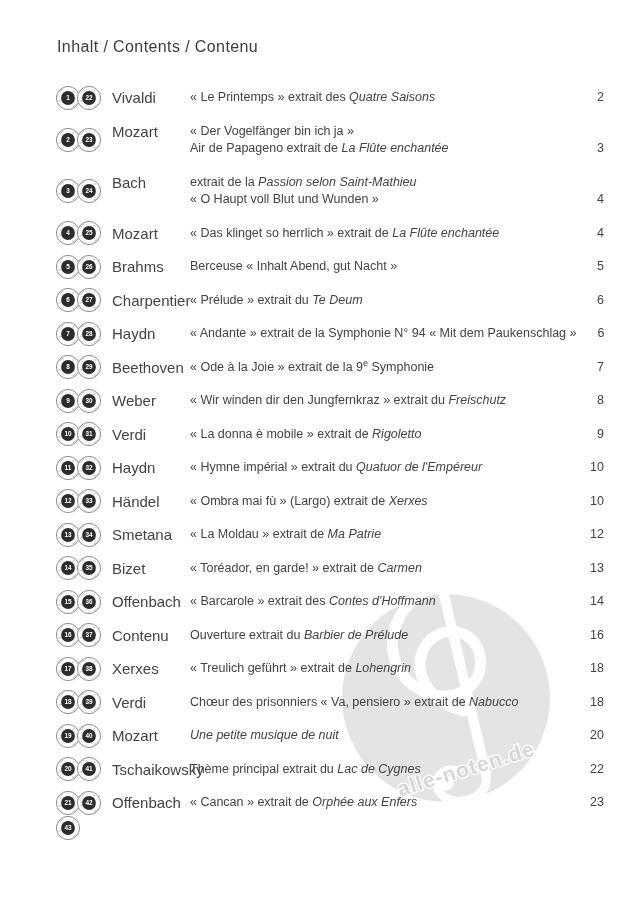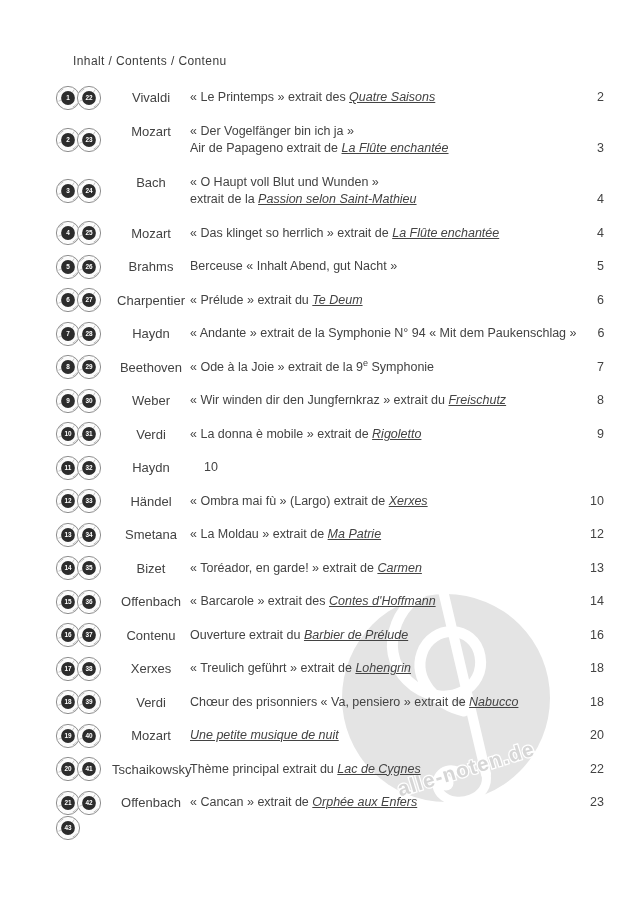--- a/index.html
+++ b/index.html
@@ -3,35 +3,35 @@
 <meta charset="utf-8">
 <style>
   html, body { margin: 0; padding: 0; background: #ffffff; }
   body {
     width: 640px; height: 924px; position: relative; overflow: hidden;
     font-family: "Liberation Sans", sans-serif;
     color: #434343;
     -webkit-font-smoothing: antialiased;
   }
   .page-title {
-    position: absolute; top: 38px; left: 57px; margin: 16px;
-    font-size: 12px; font-weight: 400; letter-spacing: 0.4px; color: #3c3c3c;
+    position: absolute; top: 38px; left: 57px; margin: 0;
+    font-size: 16px; font-weight: 400; letter-spacing: 0.4px; color: #3c3c3c;
   }
   .toc {
     position: absolute; top: 89px; left: 55px; width: 549px; z-index: 1;
   }
   .row { display: flex; align-items: flex-start; margin-bottom: 16px; }
   .cell-icons { width: 57px; flex: none; position: relative; align-self: stretch; }
   .disc-pair { position: absolute; top: 50%; margin-top: -13px; left: 0; display: flex; }
   .disc + .disc { margin-left: -5px; }
-  .cell-composer { width: 78px; flex: none; font-size: 13px; line-height: 17.5px; white-space: nowrap; text-align: center; }
+  .cell-composer { width: 78px; flex: none; font-size: 15px; line-height: 17.5px; white-space: nowrap; }
   .cell-title { flex: 1; font-size: 12.5px; line-height: 17.5px; }
   .cell-title .line { white-space: nowrap; }
   .cell-page { width: 28px; flex: none; text-align: right; font-size: 12.5px; line-height: 17.5px; align-self: flex-end; }
-  .it { font-style: italic; text-decoration: underline; }
+  .it { font-style: italic; }
   .sup { vertical-align: super; font-size: 9px; line-height: 0; }
   .watermark { position: absolute; left: 320px; top: 560px; z-index: 0; }
 </style>
 </head>
 <body>
 
 <svg class="watermark" width="320" height="364" viewBox="0 0 320 364">
   <circle cx="126" cy="138" r="104" fill="#e4e4e4"></circle>
   <g fill="none" stroke="#ffffff" stroke-linecap="round">
     <path d="M121,22 C 70,42 56,98 94,126 C 128,150 166,128 160,96 C 154,64 112,64 102,93 C 93,119 116,145 144,151" stroke-width="11"></path>
@@ -122,22 +122,22 @@
             <path d="M21.8,18.6 A10.4,10.4 0 0 1 17.6,22.1" stroke="#bdbdbd" stroke-width="1" fill="none"></path>
             <line x1="3.6" y1="16.2" x2="6.9" y2="14.7" stroke="#c6c6c6" stroke-width="1"></line>
             <line x1="19.2" y1="4.6" x2="17.3" y2="7.5" stroke="#c6c6c6" stroke-width="1"></line>
             <circle cx="13" cy="13" r="6.9" fill="#2c2c2c"></circle>
             <text x="13" y="15.3" text-anchor="middle" font-size="6.4" font-weight="bold" font-family="Liberation Sans, sans-serif" fill="#ffffff">24</text>
           </svg>
         </div>
       </div>
       <div class="cell-composer">Bach</div>
       <div class="cell-title">
+        <div class="line"><span>extrait de la </span><span class="it">Passion selon Saint-Mathieu</span></div>
         <div class="line"><span>« O Haupt voll Blut und Wunden »</span></div>
-        <div class="line"><span>extrait de la </span><span class="it">Passion selon Saint-Mathieu</span></div>
       </div>
       <div class="cell-page">4</div>
     </div>
     <div class="row">
       <div class="cell-icons">
         <div class="disc-pair">
           <svg class="disc" width="26" height="26" viewBox="0 0 26 26">
             <circle cx="13" cy="13" r="11.6" fill="#fcfcfc" stroke="#8f8f8f" stroke-width="1"></circle>
             <path d="M4.2,7.4 A10.4,10.4 0 0 1 8.4,3.9" stroke="#bdbdbd" stroke-width="1" fill="none"></path>
             <path d="M21.8,18.6 A10.4,10.4 0 0 1 17.6,22.1" stroke="#bdbdbd" stroke-width="1" fill="none"></path>
@@ -354,20 +354,23 @@
             <path d="M4.2,7.4 A10.4,10.4 0 0 1 8.4,3.9" stroke="#bdbdbd" stroke-width="1" fill="none"></path>
             <path d="M21.8,18.6 A10.4,10.4 0 0 1 17.6,22.1" stroke="#bdbdbd" stroke-width="1" fill="none"></path>
             <line x1="3.6" y1="16.2" x2="6.9" y2="14.7" stroke="#c6c6c6" stroke-width="1"></line>
             <line x1="19.2" y1="4.6" x2="17.3" y2="7.5" stroke="#c6c6c6" stroke-width="1"></line>
             <circle cx="13" cy="13" r="6.9" fill="#2c2c2c"></circle>
             <text x="13" y="15.3" text-anchor="middle" font-size="6.4" font-weight="bold" font-family="Liberation Sans, sans-serif" fill="#ffffff">32</text>
           </svg>
         </div>
       </div>
       <div class="cell-composer">Haydn</div>
+      <div class="cell-title">
+        <div class="line"><span>« Hymne impérial » extrait du </span><span class="it">Quatuor de l'Empéreur</span></div>
+      </div>
       <div class="cell-page">10</div>
     </div>
     <div class="row">
       <div class="cell-icons">
         <div class="disc-pair">
           <svg class="disc" width="26" height="26" viewBox="0 0 26 26">
             <circle cx="13" cy="13" r="11.6" fill="#fcfcfc" stroke="#8f8f8f" stroke-width="1"></circle>
             <path d="M4.2,7.4 A10.4,10.4 0 0 1 8.4,3.9" stroke="#bdbdbd" stroke-width="1" fill="none"></path>
             <path d="M21.8,18.6 A10.4,10.4 0 0 1 17.6,22.1" stroke="#bdbdbd" stroke-width="1" fill="none"></path>
             <line x1="3.6" y1="16.2" x2="6.9" y2="14.7" stroke="#c6c6c6" stroke-width="1"></line>

